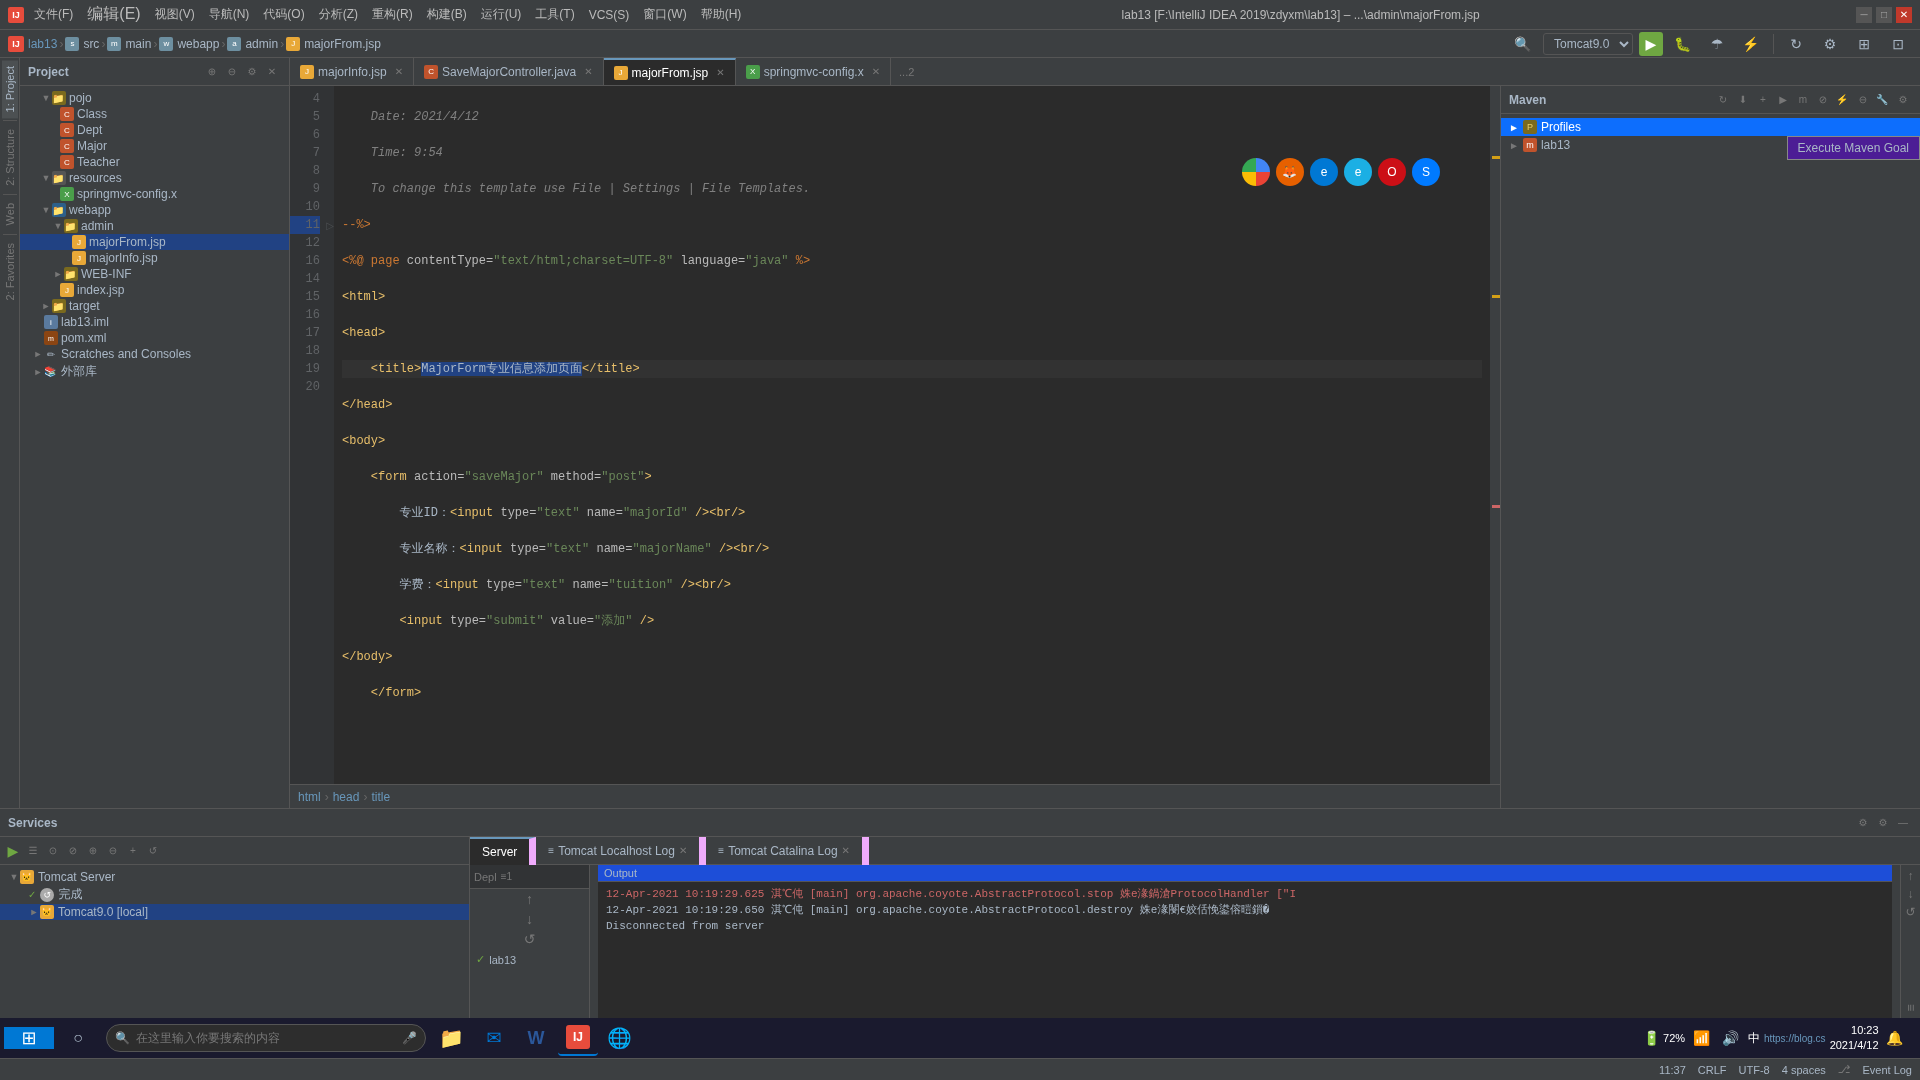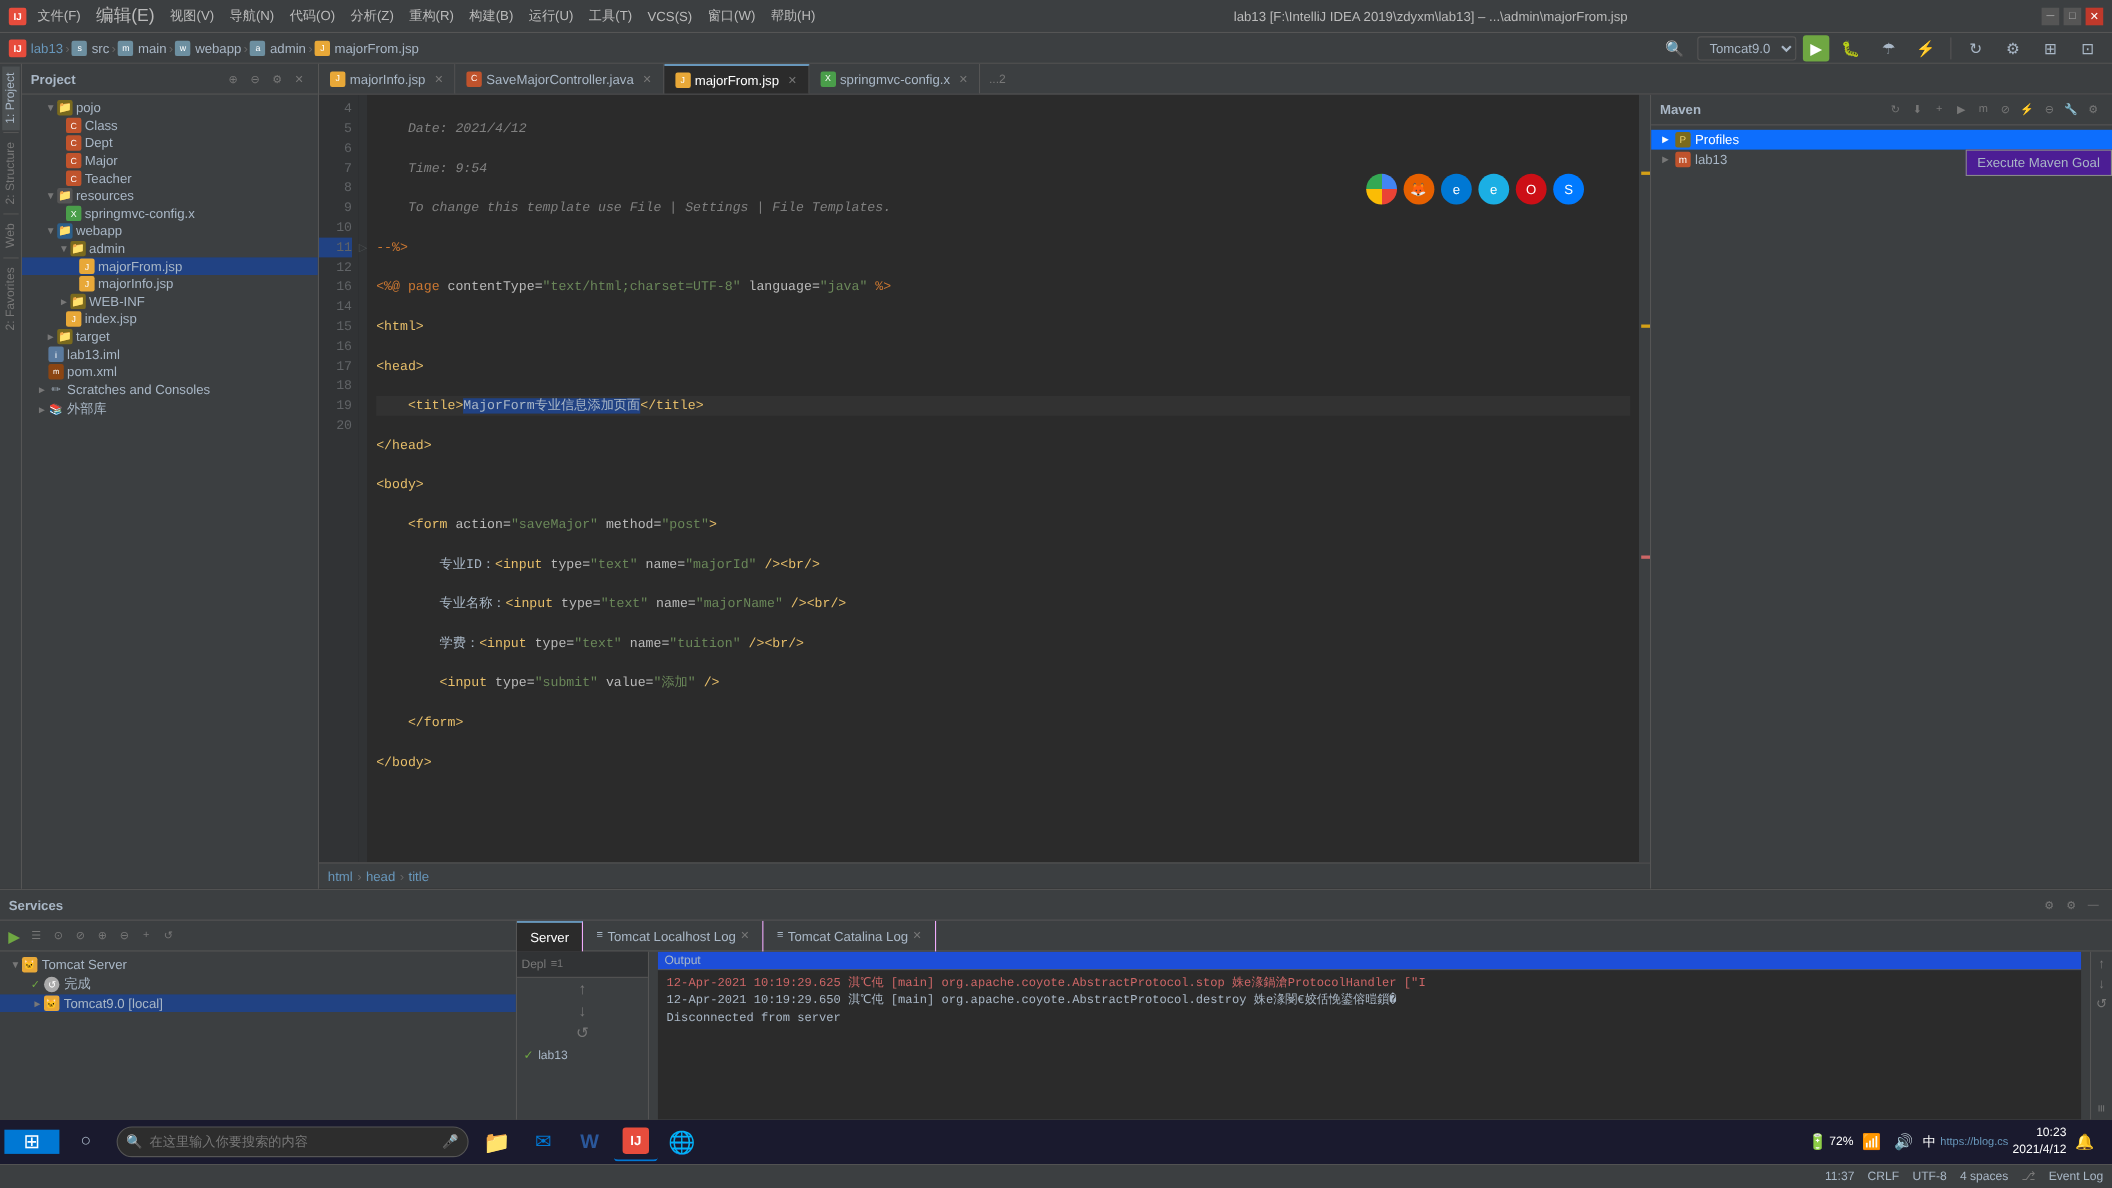--- a/index.html
+++ b/index.html
@@ -240,21 +240,21 @@
     #services-right-tabs {
       height: 28px;
       display: flex;
       align-items: center;
       border-bottom: 1px solid #555;
       background: #3c3f41;
     }
     .services-tab {
       display: flex; align-items: center; gap: 4px;
       padding: 4px 12px; height: 28px; cursor: pointer;
-      font-size: 12px; color: #a9b7c6; border-right: 1px solid #f0abfc;
+      font-size: 12px; color: #a9b7c6; border-right: 7px solid #f0abfc;
     }
     .services-tab.active { background: #2b2b2b; color: #fff; border-top: 2px solid #6897bb; }
     .services-tab .tab-close { color: #777; font-size: 10px; cursor: pointer; }
     #services-output {
       flex: 1; overflow: auto;
       display: flex; gap: 8px;
     }
     #output-depl {
       width: 120px;
       border-right: 1px solid #555;
@@ -622,22 +622,22 @@
 <span class="code-line"><span style="color:#e8bf6a">&lt;html&gt;</span></span>
 <span class="code-line"><span style="color:#e8bf6a">&lt;head&gt;</span></span>
 <span class="code-line" style="background:#323232"><span style="color:#e8bf6a">    &lt;title&gt;</span><span style="background:#214283;color:#a9b7c6">MajorForm专业信息添加页面</span><span style="color:#e8bf6a">&lt;/title&gt;</span></span>
 <span class="code-line"><span style="color:#e8bf6a">&lt;/head&gt;</span></span>
 <span class="code-line"><span style="color:#e8bf6a">&lt;body&gt;</span></span>
 <span class="code-line"><span style="color:#e8bf6a">    &lt;form </span><span style="color:#bababa">action=</span><span style="color:#6a8759">"saveMajor"</span><span style="color:#bababa"> method=</span><span style="color:#6a8759">"post"</span><span style="color:#e8bf6a">&gt;</span></span>
 <span class="code-line">        专业ID：<span style="color:#e8bf6a">&lt;input </span><span style="color:#bababa">type=</span><span style="color:#6a8759">"text"</span><span style="color:#bababa"> name=</span><span style="color:#6a8759">"majorId"</span><span style="color:#e8bf6a"> /&gt;&lt;br/&gt;</span></span>
 <span class="code-line">        专业名称：<span style="color:#e8bf6a">&lt;input </span><span style="color:#bababa">type=</span><span style="color:#6a8759">"text"</span><span style="color:#bababa"> name=</span><span style="color:#6a8759">"majorName"</span><span style="color:#e8bf6a"> /&gt;&lt;br/&gt;</span></span>
 <span class="code-line">        学费：<span style="color:#e8bf6a">&lt;input </span><span style="color:#bababa">type=</span><span style="color:#6a8759">"text"</span><span style="color:#bababa"> name=</span><span style="color:#6a8759">"tuition"</span><span style="color:#e8bf6a"> /&gt;&lt;br/&gt;</span></span>
 <span class="code-line"><span style="color:#e8bf6a">        &lt;input </span><span style="color:#bababa">type=</span><span style="color:#6a8759">"submit"</span><span style="color:#bababa"> value=</span><span style="color:#6a8759">"添加"</span><span style="color:#e8bf6a"> /&gt;</span></span>
+<span class="code-line"><span style="color:#e8bf6a">&lt;/body&gt;</span></span>
 <span class="code-line"><span style="color:#e8bf6a">    &lt;/form&gt;</span></span>
-<span class="code-line"><span style="color:#e8bf6a">&lt;/body&gt;</span></span>
           </div>
 
           <div class="code-right-marks" style="width:10px;background:#3c3f41;position:relative">
             <div class="mark-yellow" style="top:10%"></div>
             <div class="mark-yellow" style="top:30%"></div>
             <div class="mark-red" style="top:60%"></div>
           </div>
         </div>
 
         <div id="breadcrumb-bar">

